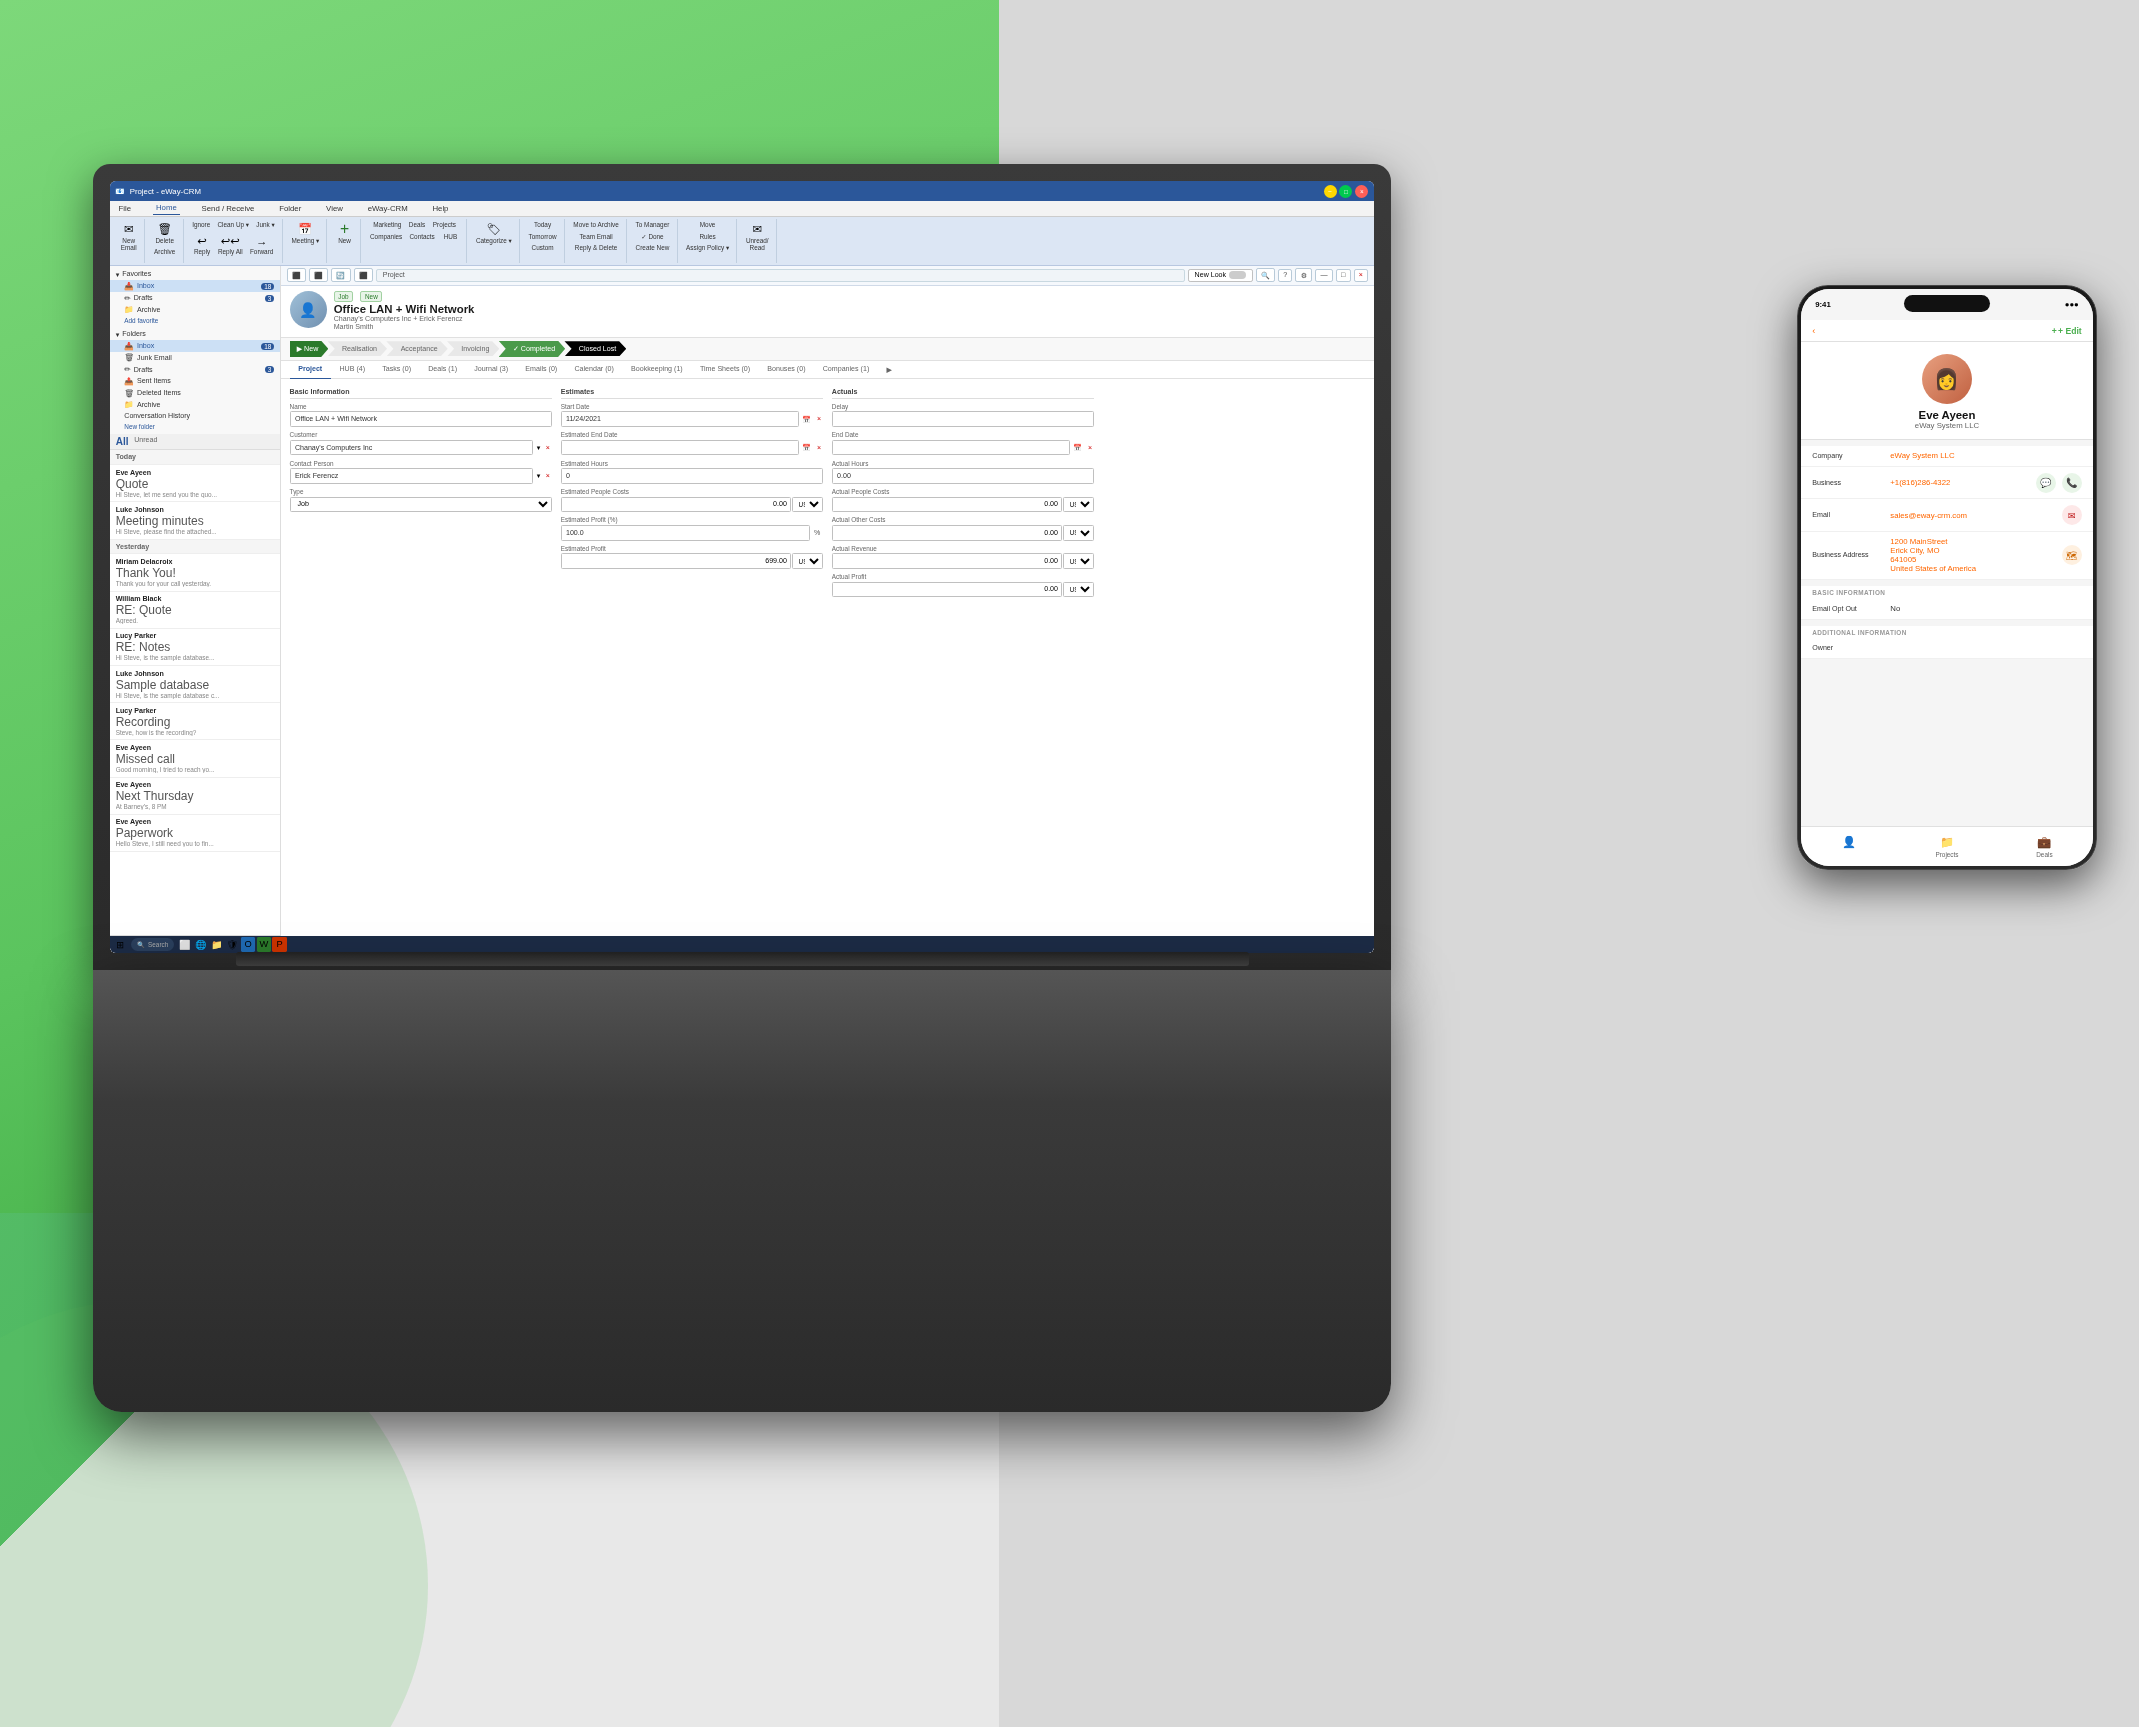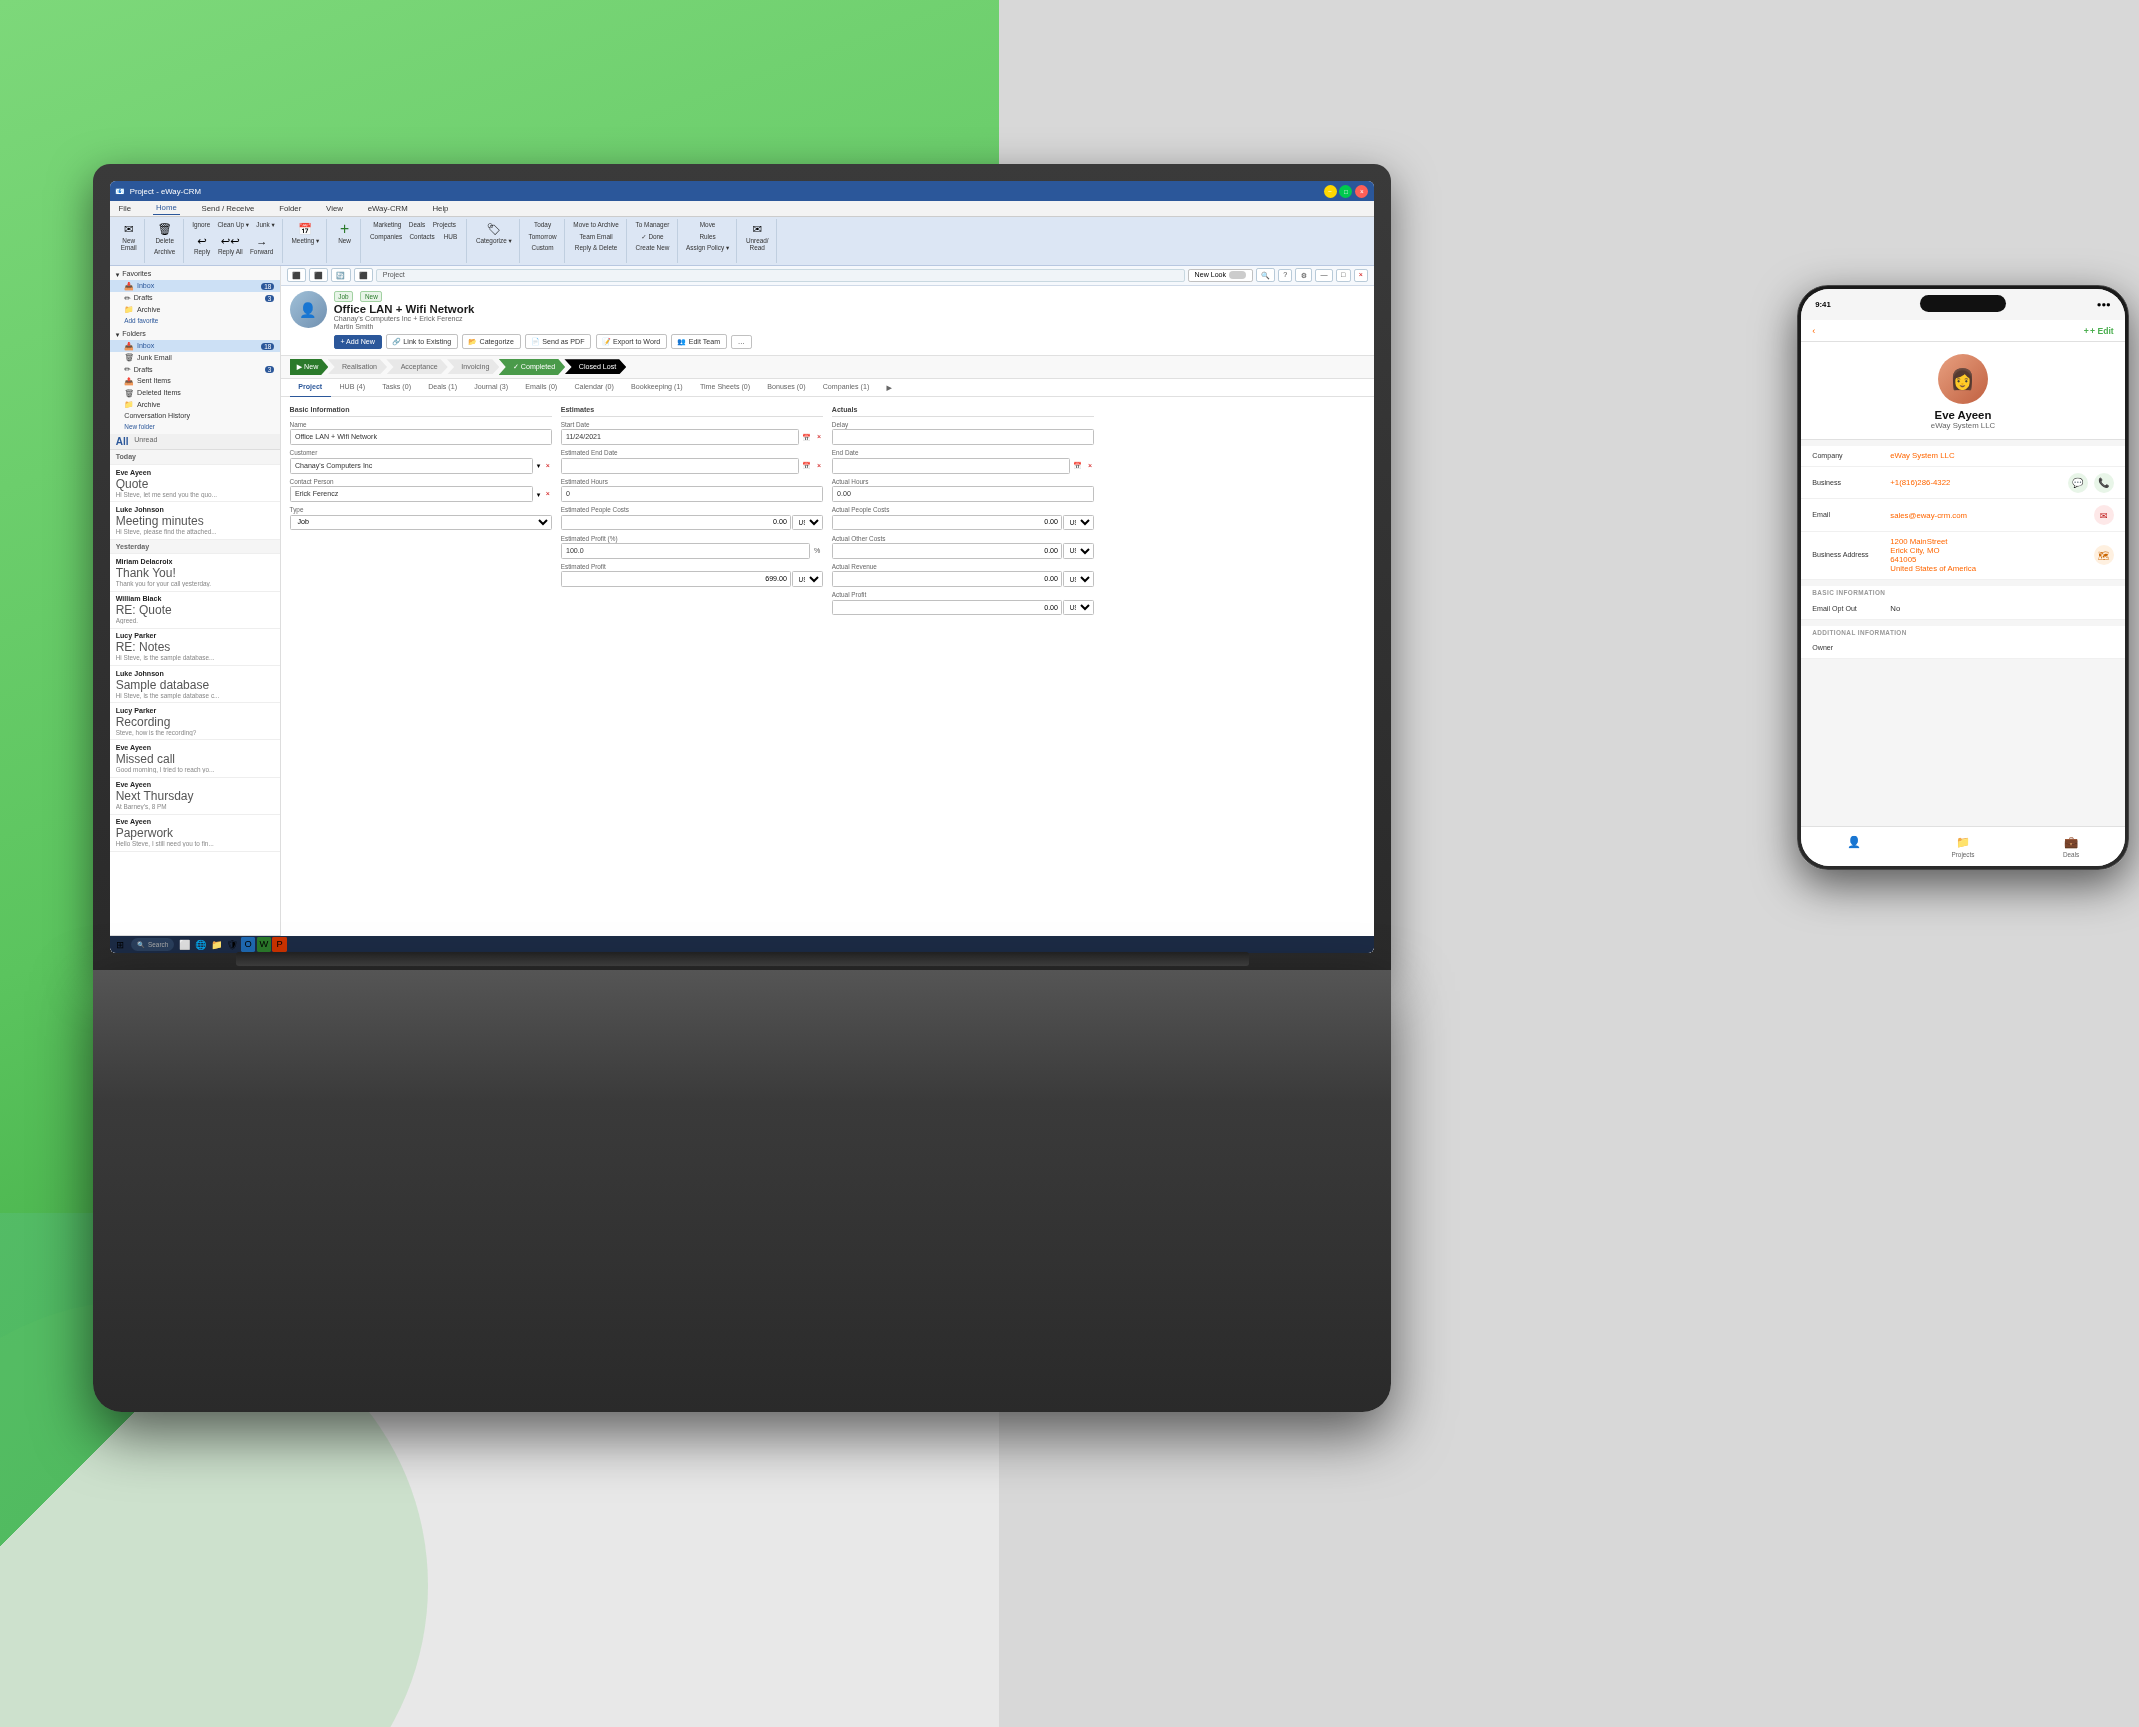--- a/index.html
+++ b/index.html
@@ -466,21 +466,21 @@
     
     .phone {
       position: absolute;
       top: 285px;
       right: 43px;
       width: 300px;
       height: 585px;
       z-index: 20;
     }
     .phone-frame {
-      width: 332px;
+      width: 300px;
       height: 585px;
       background: linear-gradient(180deg, #1a1a1a 0%, #2a2a2a 100%);
       border-radius: 31px;
       box-shadow: 0 14.3px 43px rgba(0,0,0,0.6);
       position: relative;
       overflow: hidden;
       border: 1.4px solid #444;
     }
     .phone-notch {
       position: absolute;
@@ -1115,29 +1115,20 @@
                 </div>
                 <div class="crm-title">Office LAN + Wifi Network</div>
                 <div class="crm-subtitle">
                   <span>Chanay's Computers Inc</span>
                   <span> + </span>
                   <span>Erick Ferencz</span>
                 </div>
                 <div class="crm-subtitle">
                   <span>Martin Smith</span>
                 </div>
-                <div class="crm-actions">
-                  <button class="crm-action-btn primary">+ Add New</button>
-                  <button class="crm-action-btn">🔗 Link to Existing</button>
-                  <button class="crm-action-btn">📂 Categorize</button>
-                  <button class="crm-action-btn">📄 Send as PDF</button>
-                  <button class="crm-action-btn">📝 Export to Word</button>
-                  <button class="crm-action-btn">👥 Edit Team</button>
-                  <button class="crm-action-btn">…</button>
-                </div>
               </div>
             </div>
 
             <div class="pipeline">
               <div class="pipeline-stage active">▶ New</div>
               <div class="pipeline-stage">Realisation</div>
               <div class="pipeline-stage">Acceptance</div>
               <div class="pipeline-stage">Invoicing</div>
               <div class="pipeline-stage completed">✓ Completed</div>
               <div class="pipeline-stage danger">Closed Lost</div>

